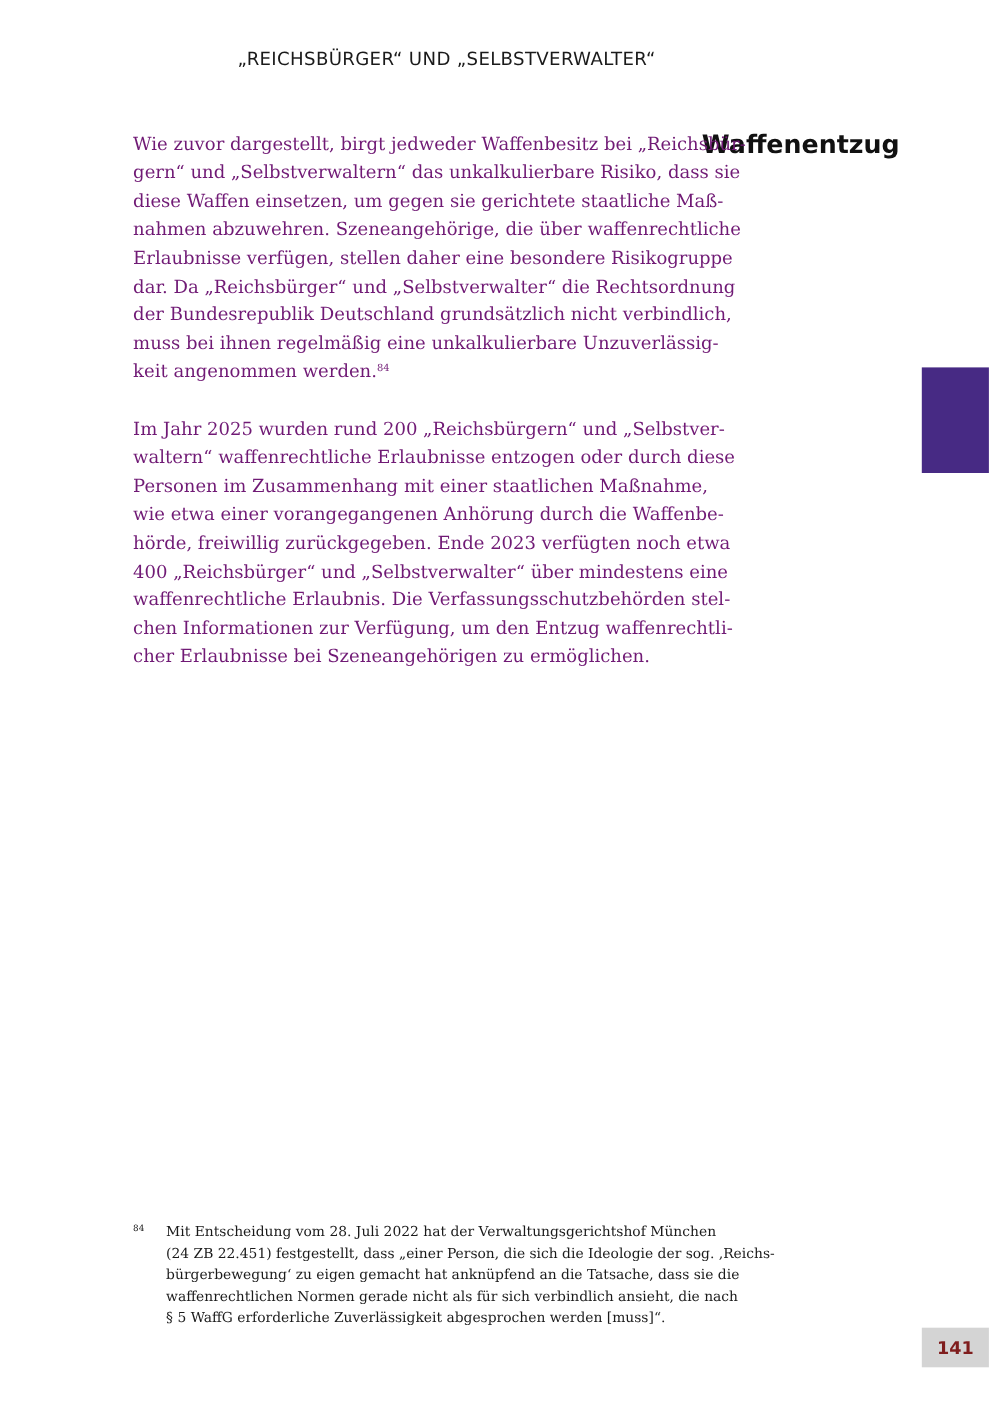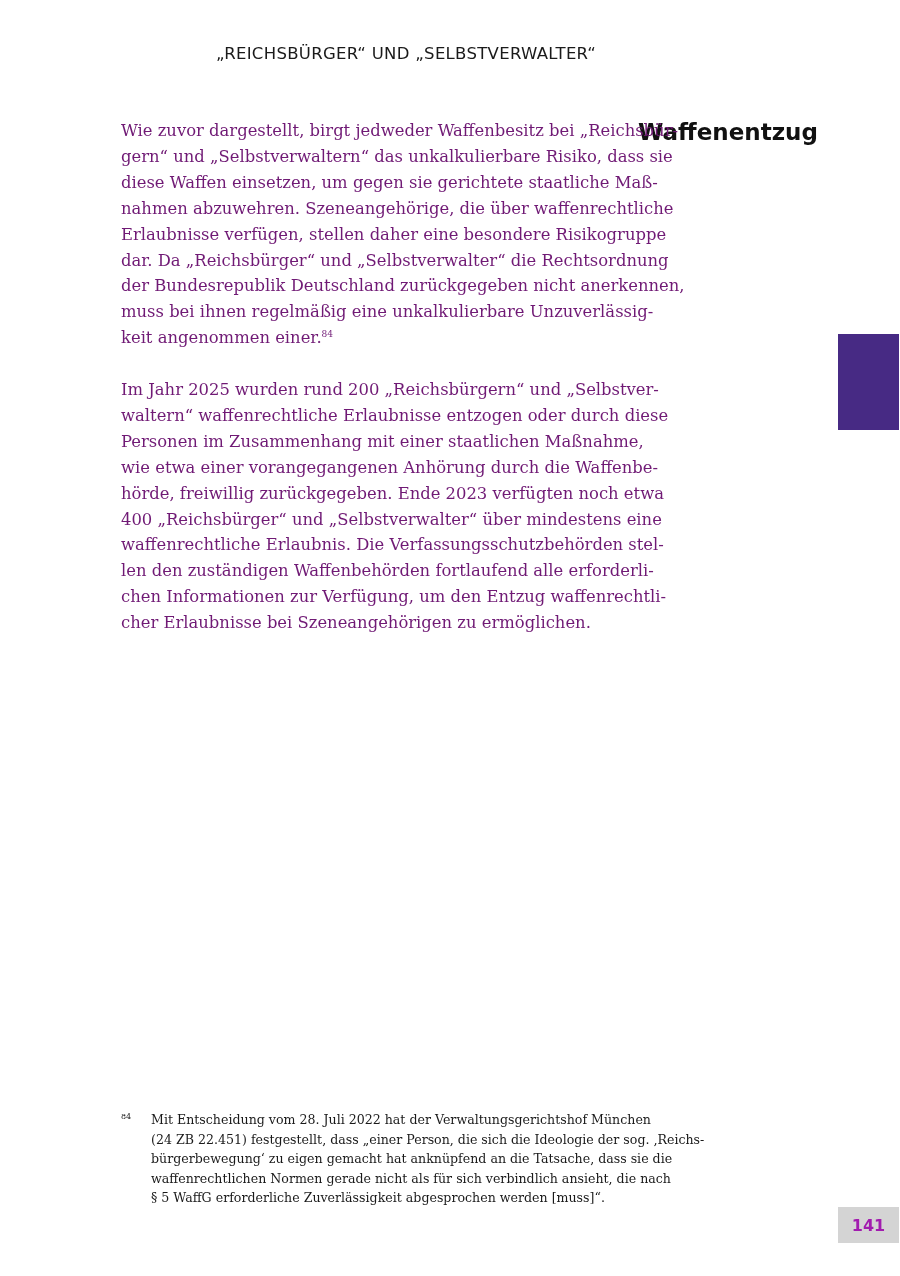--- a/index.html
+++ b/index.html
@@ -34,53 +34,52 @@
       position: absolute; left: 121px; top: 1110px; width: 498px;
       font-family: "DejaVu Serif", serif; font-size: 12.6px; line-height: 19.5px; color: #1a1a1a;
     }
     .footnote .fn-mark { position: absolute; left: 0; top: -3px; font-size: 8px; }
     .footnote .fn-body { margin-left: 30px; }
     .footnote .line { display: block; text-align: justify; text-align-last: justify; white-space: nowrap; }
     .footnote .line.last { text-align-last: left; }
     .page-number {
       position: absolute; left: 838px; top: 1207px; width: 61px; height: 36px;
       background: #d4d4d4; display: flex; align-items: center; justify-content: center;
-      font-family: "DejaVu Sans", sans-serif; font-weight: bold; font-size: 16px; color: #a21caf;
+      font-family: "DejaVu Sans", sans-serif; font-weight: bold; font-size: 16px; color: #7f1d1d;
     }
   </style>
 </head>
 <body>
 
 <div class="running-header">„REICHSBÜRGER“ UND „SELBSTVERWALTER“</div>
 
 <div class="margin-heading">Waffenentzug</div>
 
 <div class="chapter-tab"></div>
 
 <div class="body-text p1">
   <span class="line">Wie zuvor dargestellt, birgt jedweder Waffenbesitz bei „Reichsbür-</span>
   <span class="line">gern“ und „Selbstverwaltern“ das unkalkulierbare Risiko, dass sie</span>
   <span class="line">diese Waffen einsetzen, um gegen sie gerichtete staatliche Maß-</span>
   <span class="line">nahmen abzuwehren. Szeneangehörige, die über waffenrechtliche</span>
   <span class="line">Erlaubnisse verfügen, stellen daher eine besondere Risikogruppe</span>
   <span class="line">dar. Da „Reichsbürger“ und „Selbstverwalter“ die Rechtsordnung</span>
-  <span class="line">der Bundesrepublik Deutschland zurückgegeben nicht anerkennen,</span>
+  <span class="line">der Bundesrepublik Deutschland grundsätzlich nicht verbindlich,</span>
   <span class="line">muss bei ihnen regelmäßig eine unkalkulierbare Unzuverlässig-</span>
-  <span class="line last"><span>keit angenommen einer.</span><sup class="fn">84</sup></span>
+  <span class="line last"><span>keit angenommen werden.</span><sup class="fn">84</sup></span>
 </div>
 
 <div class="body-text p2">
   <span class="line">Im Jahr 2025 wurden rund 200 „Reichsbürgern“ und „Selbstver-</span>
   <span class="line">waltern“ waffenrechtliche Erlaubnisse entzogen oder durch diese</span>
   <span class="line">Personen im Zusammenhang mit einer staatlichen Maßnahme,</span>
   <span class="line">wie etwa einer vorangegangenen Anhörung durch die Waffenbe-</span>
   <span class="line">hörde, freiwillig zurückgegeben. Ende 2023 verfügten noch etwa</span>
   <span class="line">400 „Reichsbürger“ und „Selbstverwalter“ über mindestens eine</span>
   <span class="line">waffenrechtliche Erlaubnis. Die Verfassungsschutzbehörden stel-</span>
-  <span class="line">len den zuständigen Waffenbehörden fortlaufend alle erforderli-</span>
   <span class="line">chen Informationen zur Verfügung, um den Entzug waffenrechtli-</span>
   <span class="line last">cher Erlaubnisse bei Szeneangehörigen zu ermöglichen.</span>
 </div>
 
 <div class="footnote">
   <span class="fn-mark">84</span>
   <div class="fn-body">
     <span class="line">Mit Entscheidung vom 28. Juli 2022 hat der Verwaltungsgerichtshof München</span>
     <span class="line">(24 ZB 22.451) festgestellt, dass „einer Person, die sich die Ideologie der sog. ‚Reichs-</span>
     <span class="line">bürgerbewegung‘ zu eigen gemacht hat anknüpfend an die Tatsache, dass sie die</span>

